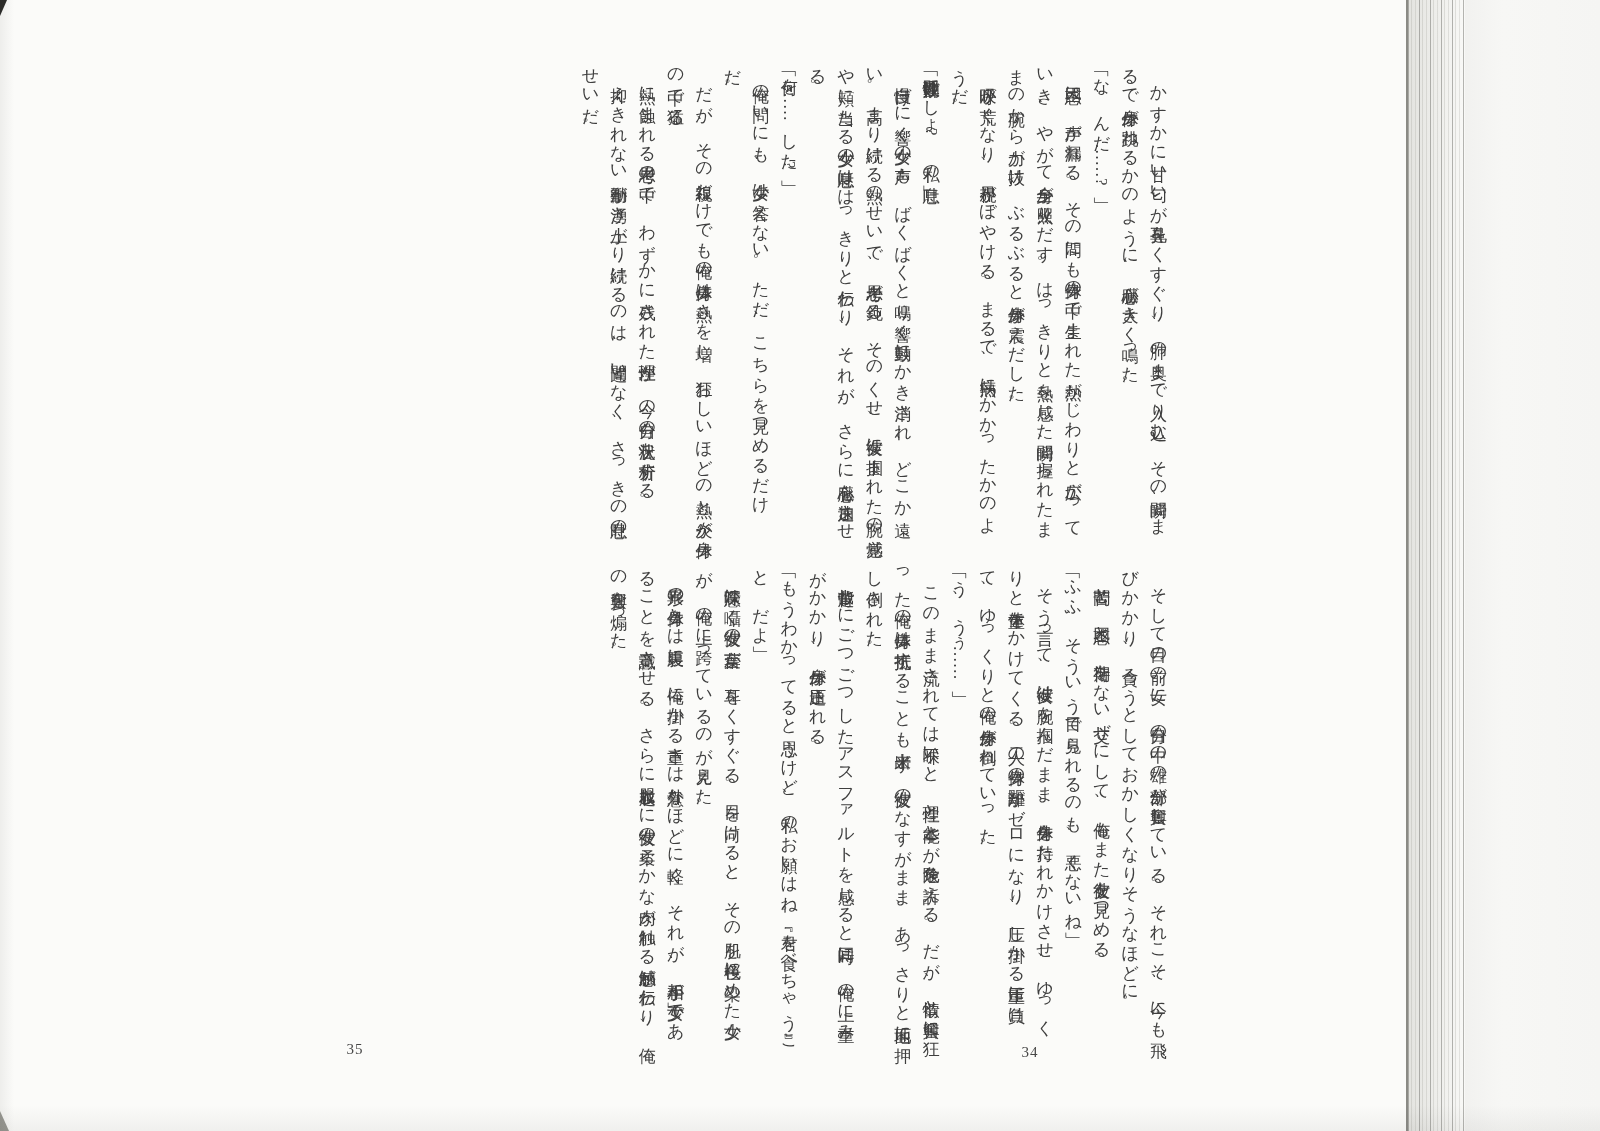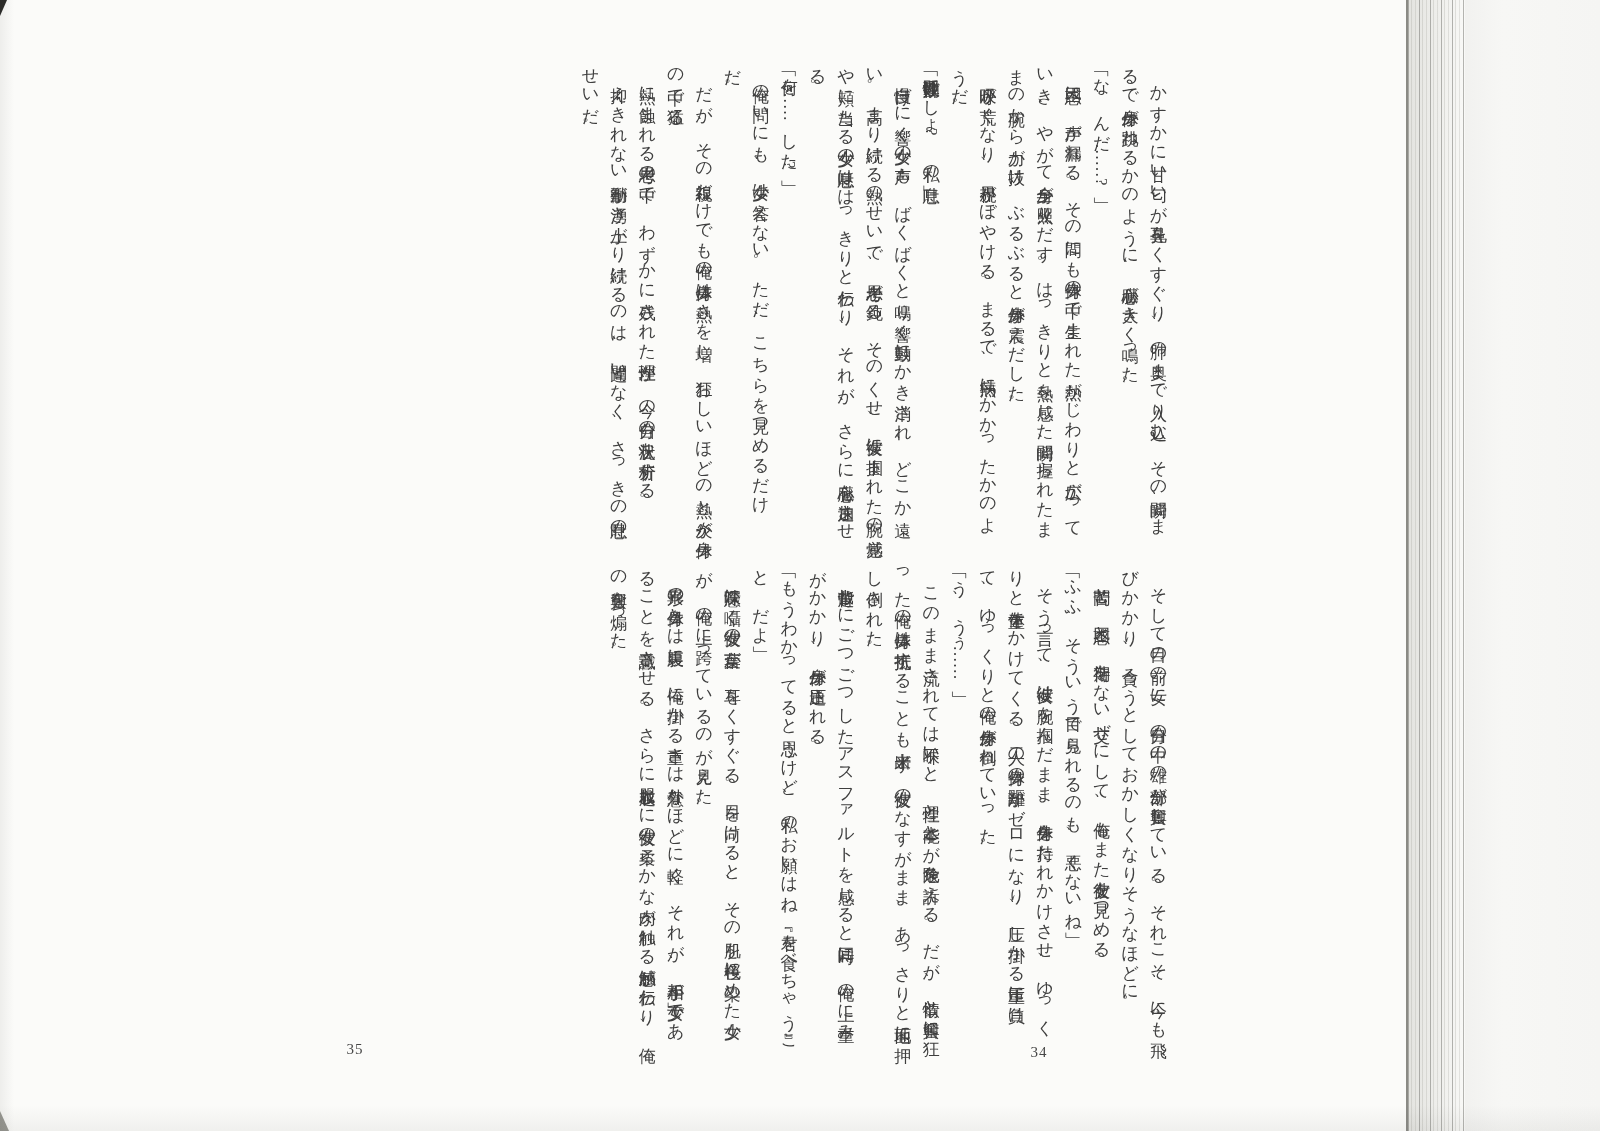--- a/index.html
+++ b/index.html
@@ -49,21 +49,21 @@
   .para.dialogue{text-indent:.55em;}
 
   
   .blk-r-top   {right:238px;top:57px;height:482px;}
   .blk-r-bottom{right:238px;top:559px;height:486px;}
 
   .page-number{
     position:absolute;width:60px;text-align:center;
     font-size:15px;color:#474747;letter-spacing:1px;
   }
-  .pn-right{left:309px;top:1044px;text-align:center;}
+  .pn-right{left:300px;top:1044px;text-align:center;}
   .pn-left{left:325px;top:1041px;}
 </style>
 </head>
 <body>
 
 <div class="scan-root">
 
   <div class="outer-right"></div>
   <div class="page-edges"></div>
   <div class="corner-tl"></div>

